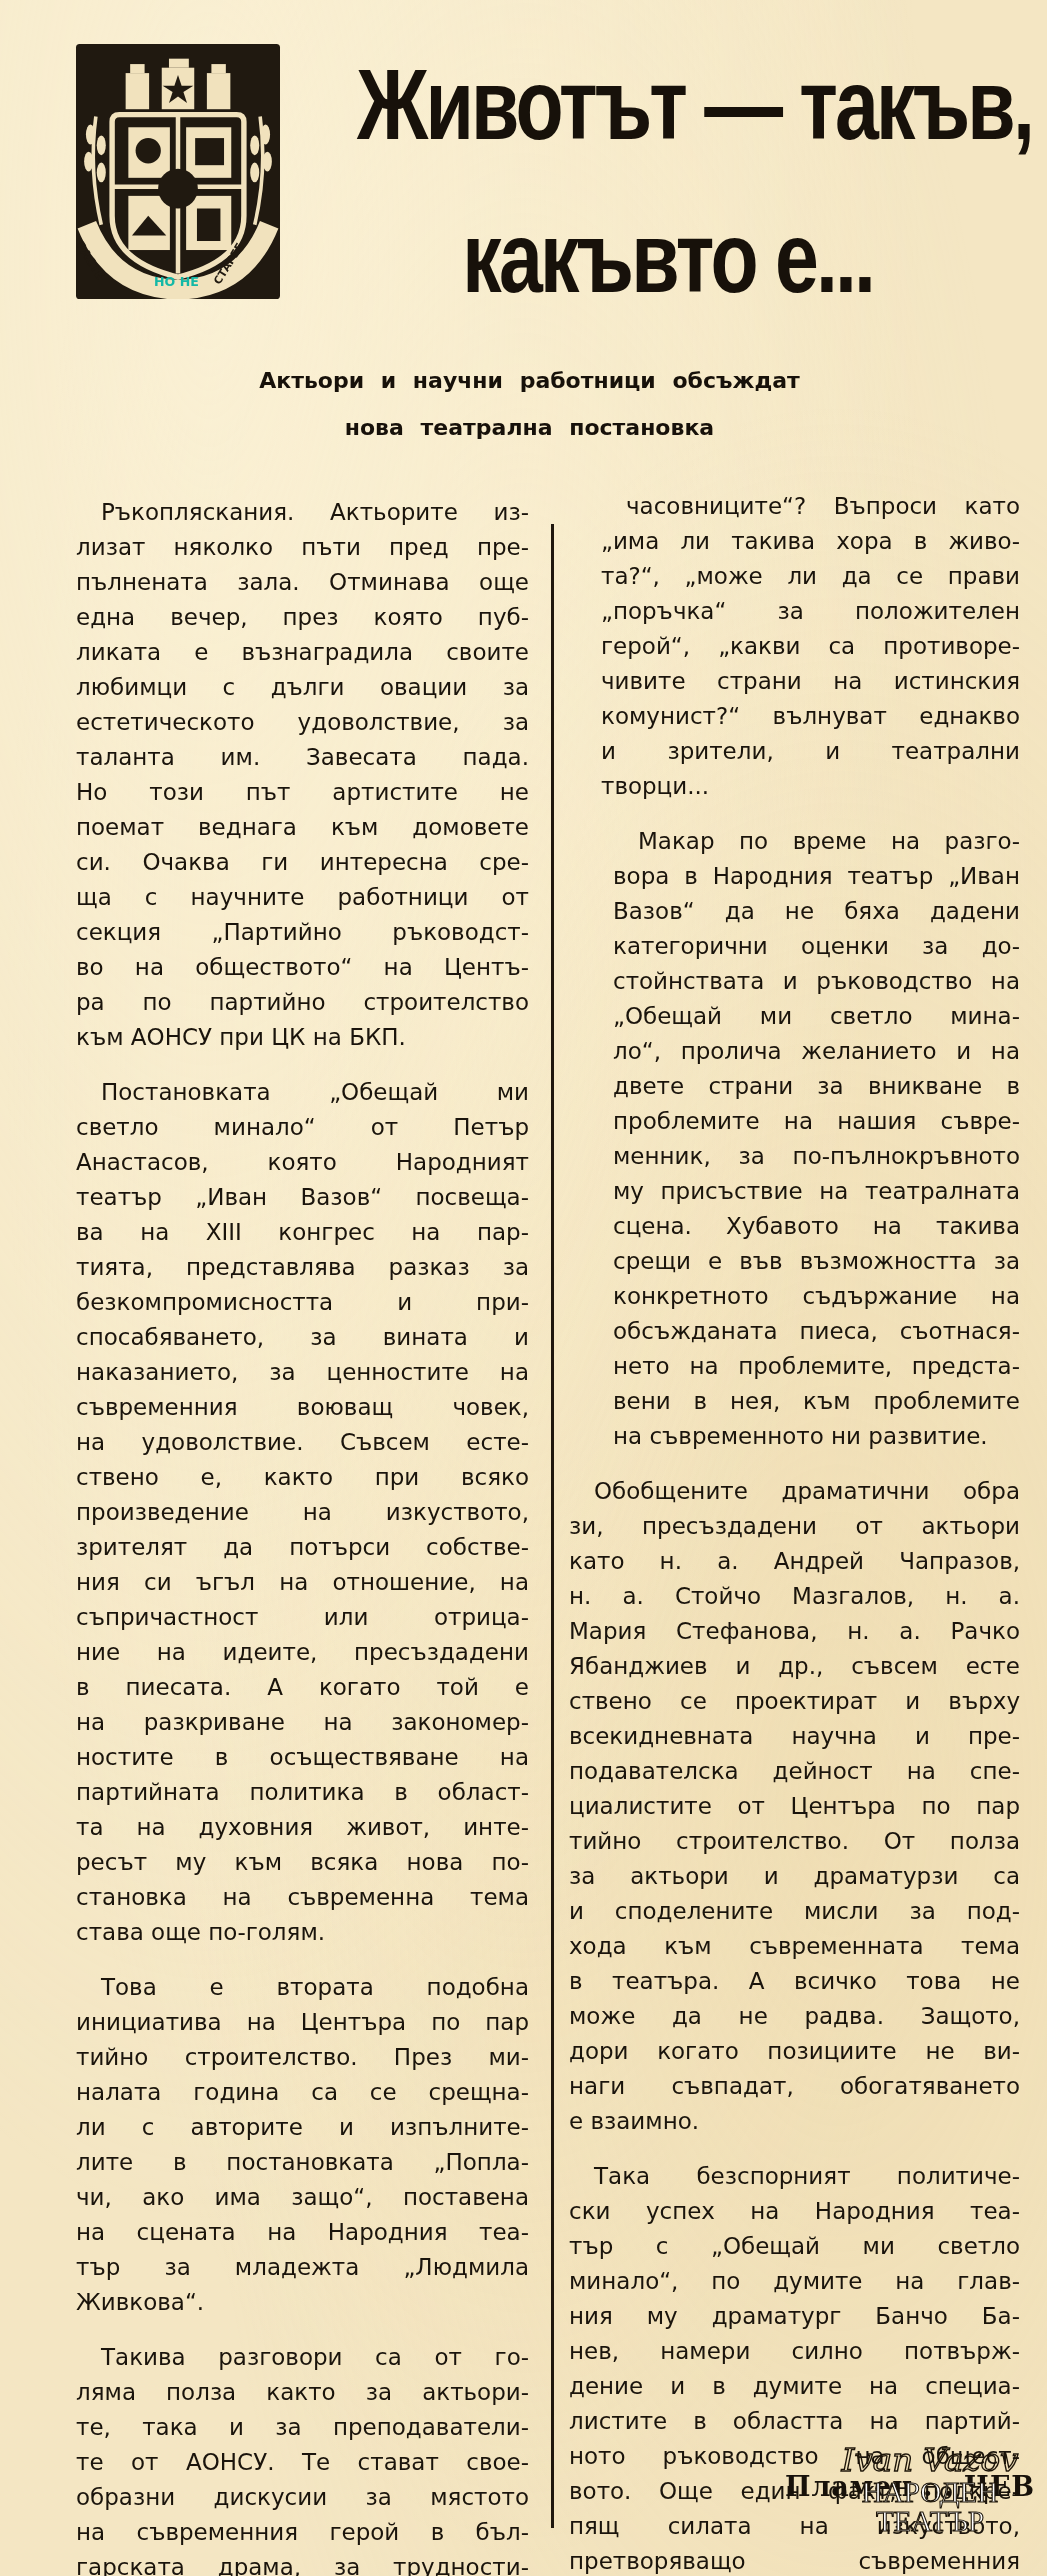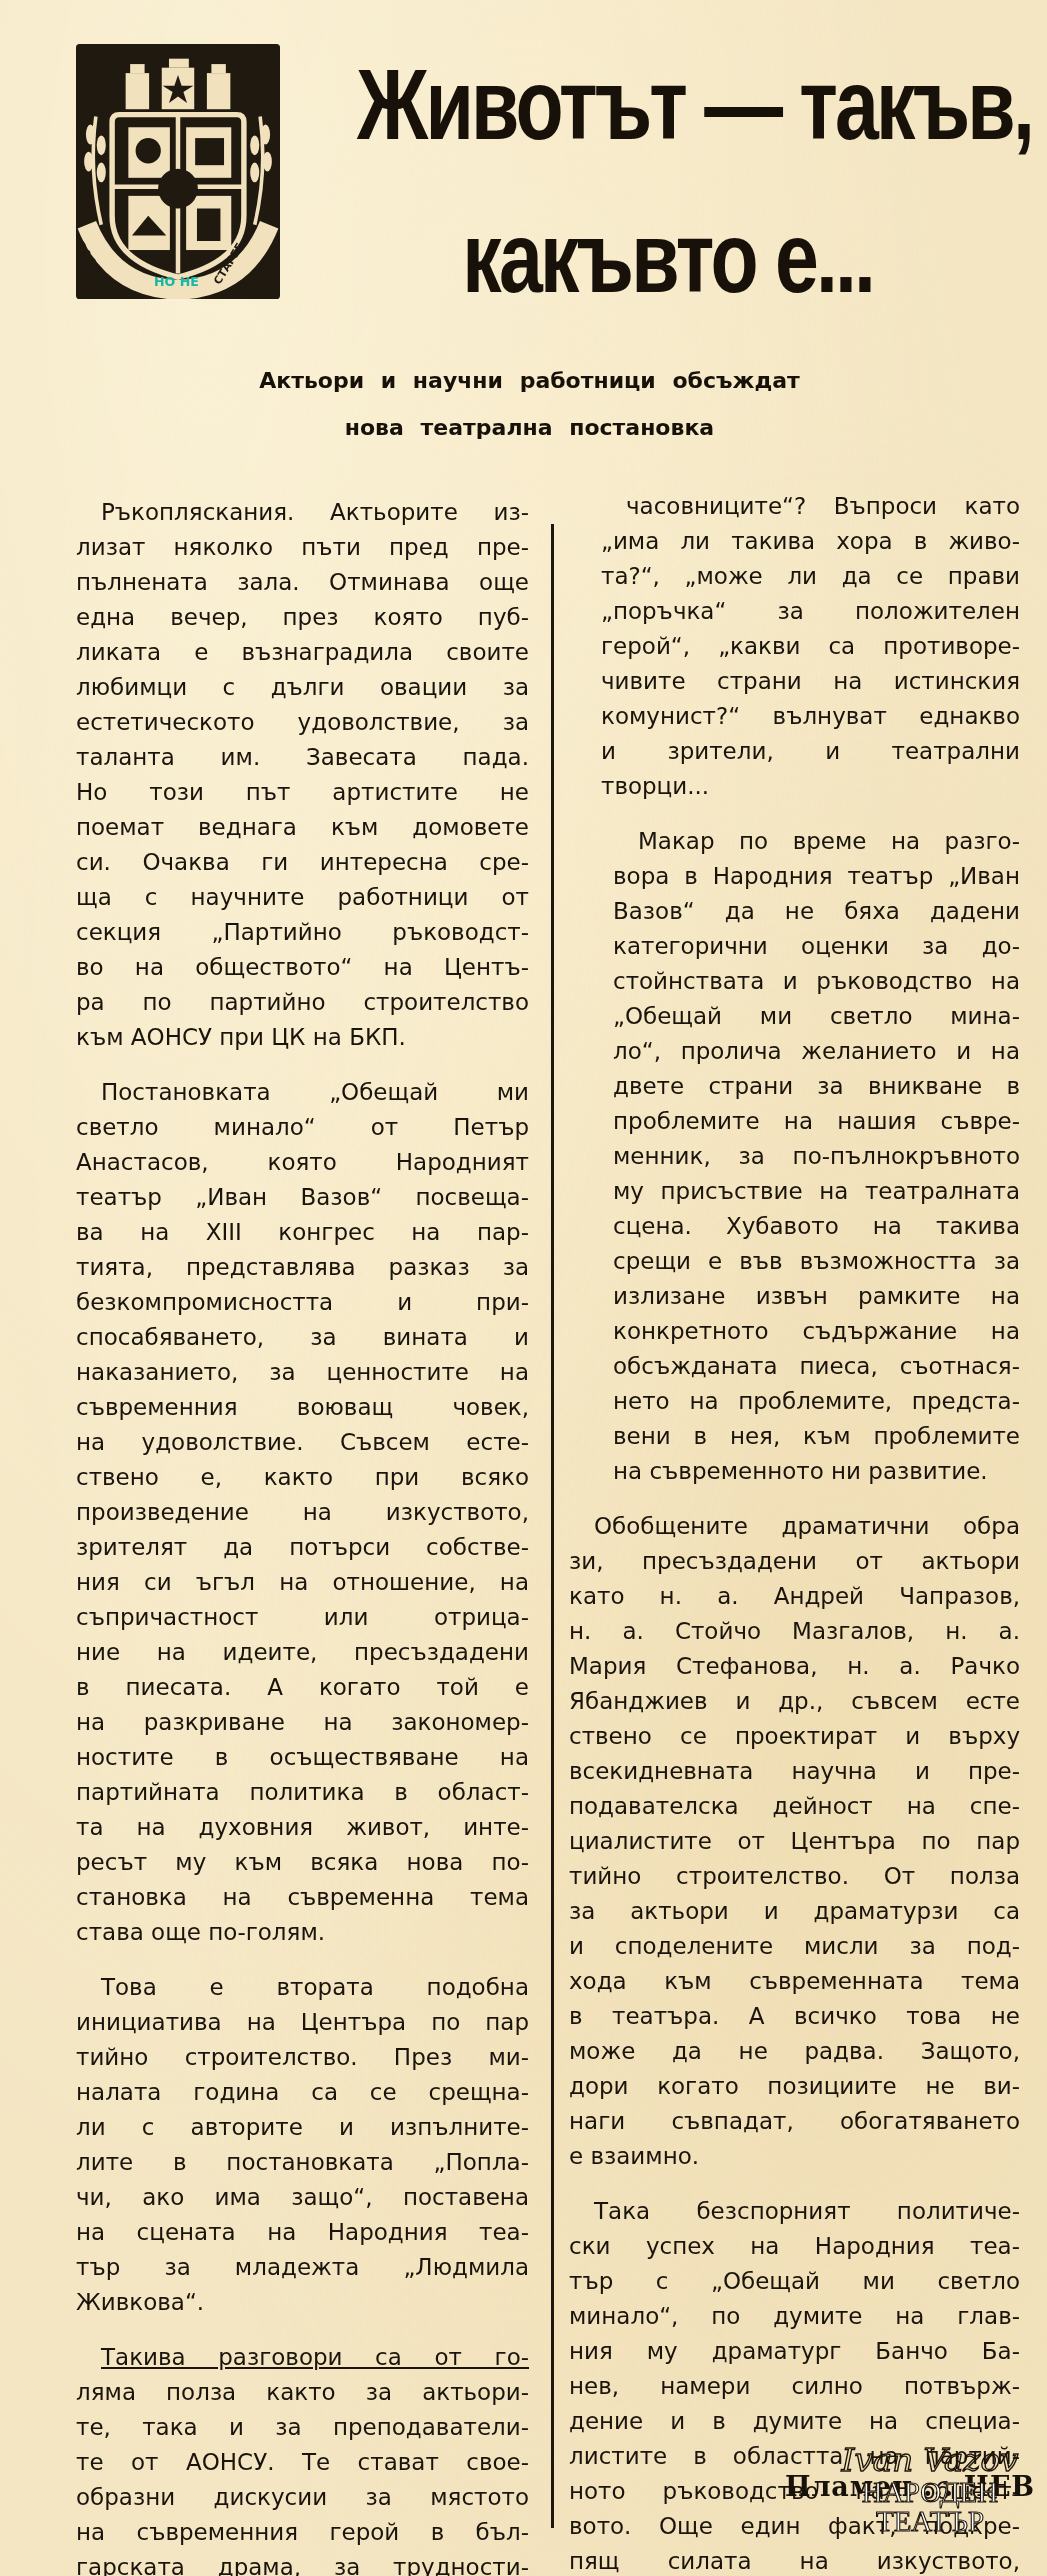--- a/index.html
+++ b/index.html
@@ -198,21 +198,21 @@
         <span class="line">тийно строителство. През ми-</span>
         <span class="line">налата година са се срещна-</span>
         <span class="line">ли с авторите и изпълните-</span>
         <span class="line">лите в постановката „Попла-</span>
         <span class="line">чи, ако има защо“, поставена</span>
         <span class="line">на сцената на Народния теа-</span>
         <span class="line">тър за младежта „Людмила</span>
         <span class="line last">Живкова“.</span>
       </p>
       <p style="text-indent: 0px;">
-        <span class="line" style="text-indent: 25px; text-decoration: underline;">Такива разговори са от го-</span>
+        <span class="line" style="text-indent: 25px;">Такива разговори са от го-</span>
         <span class="line">ляма полза както за актьори-</span>
         <span class="line">те, така и за преподаватели-</span>
         <span class="line">те от АОНСУ. Те стават свое-</span>
         <span class="line">образни дискусии за мястото</span>
         <span class="line">на съвременния герой в бъл-</span>
         <span class="line">гарската драма, за трудности-</span>
       </p>
     </div>
   <div class="col col-right" id="col-right">
       <p style="text-indent: 0px; margin-left: 32px;">
@@ -233,21 +233,20 @@
         <span class="line">категорични оценки за до-</span>
         <span class="line">стойнствата и ръководство на</span>
         <span class="line">„Обещай ми светло мина-</span>
         <span class="line">ло“, пролича желанието и на</span>
         <span class="line">двете страни за вникване в</span>
         <span class="line">проблемите на нашия съвре-</span>
         <span class="line">менник, за по-пълнокръвното</span>
         <span class="line">му присъствие на театралната</span>
         <span class="line">сцена. Хубавото на такива</span>
         <span class="line">срещи е във възможността за</span>
-        <span class="line">излизане извън рамките на</span>
         <span class="line">конкретното съдържание на</span>
         <span class="line">обсъжданата пиеса, съотнася-</span>
         <span class="line">нето на проблемите, предста-</span>
         <span class="line">вени в нея, към проблемите</span>
         <span class="line last">на съвременното ни развитие.</span>
       </p>
       <p style="text-indent: 0px;">
         <span class="line" style="text-indent: 25px;">Обобщените драматични обра</span>
         <span class="line">зи, пресъздадени от актьори</span>
         <span class="line">като н. а. Андрей Чапразов,</span>

